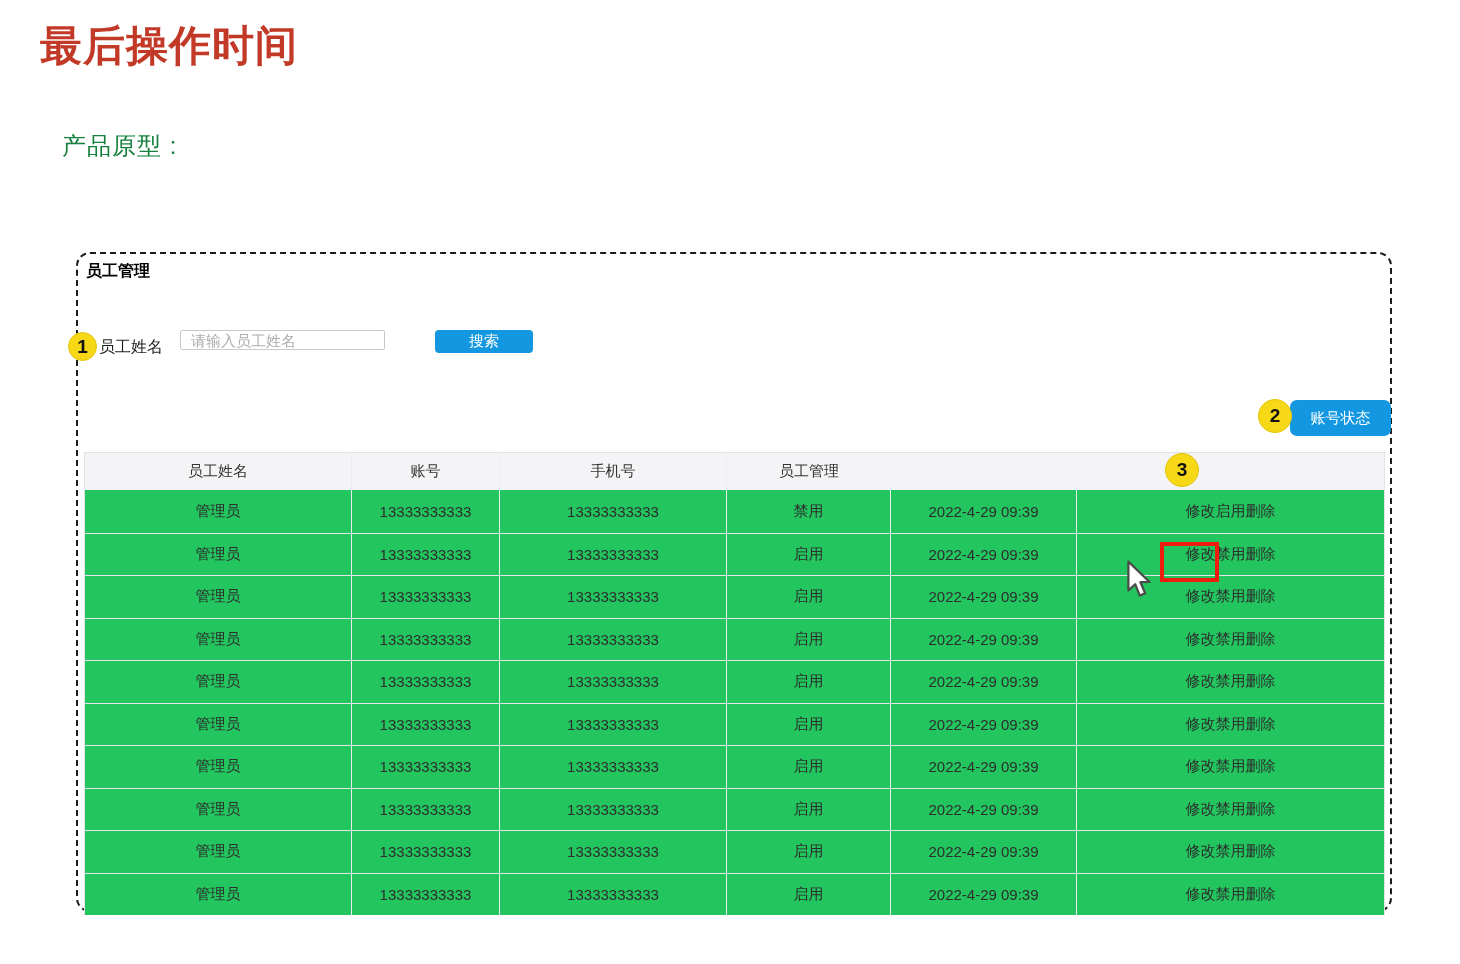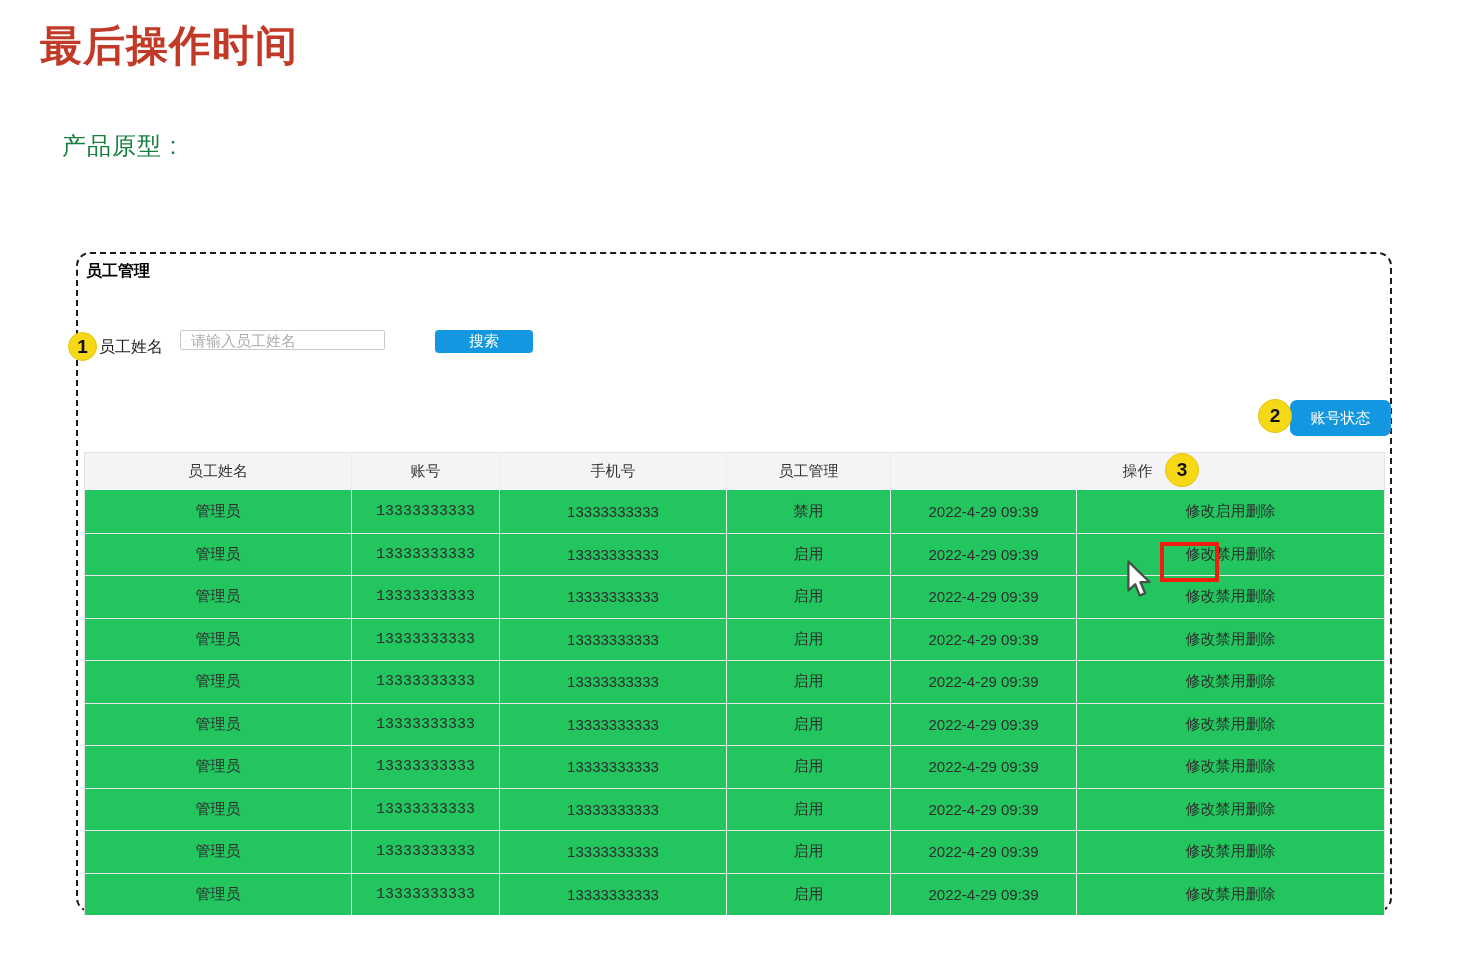--- a/index.html
+++ b/index.html
@@ -68,21 +68,21 @@
   .t-row{display:flex;align-items:stretch;height:42.5px;background:#22c55e;}
   .t-head{height:37px;background:#f4f4f6;}
   .t-row + .t-row{border-top:1px solid #e7e7e9;}
   .t-cell{
     display:flex;align-items:center;justify-content:center;
     border-right:1px solid #ececee;color:#2e2e2e;
   }
   .t-cell:last-child{border-right:none;}
   .t-head .t-cell{color:#333;}
   .col0{width:267px;}
-  .col1{width:148px;font-family:Liberation Mono, monospace;}
+  .col1{width:148px;}
   .col2{width:227px;}
   .col3{width:164px;}
   .col4{width:186px;}
   .col5{flex:1;}
   .actions{}
   .action-link{cursor:pointer;color:#2e2e2e;}
   .highlight-box{
     position:absolute;left:1082px;top:288px;width:59px;height:40px;
     border:4px solid var(--highlight-red);z-index:6;background:transparent;
   }
@@ -108,21 +108,20 @@
 
   <div class="badge badge-2">2</div>
   <button class="btn add-btn">账号状态</button>
 
   <div class="emp-table">
     <div class="t-row t-head">
       <div class="t-cell col0">员工姓名</div>
       <div class="t-cell col1">账号</div>
       <div class="t-cell col2">手机号</div>
       <div class="t-cell col3">员工管理</div>
-      <div class="t-cell col5">操作</div>
     </div>
     <div id="table-body">
   <div class="t-row">
     <div class="t-cell col0">管理员</div>
     <div class="t-cell col1">13333333333</div>
     <div class="t-cell col2">13333333333</div>
     <div class="t-cell col3">禁用</div>
     <div class="t-cell col4">2022-4-29 09:39</div>
     <div class="t-cell col5 actions">
       <span class="action-link">修改</span>

